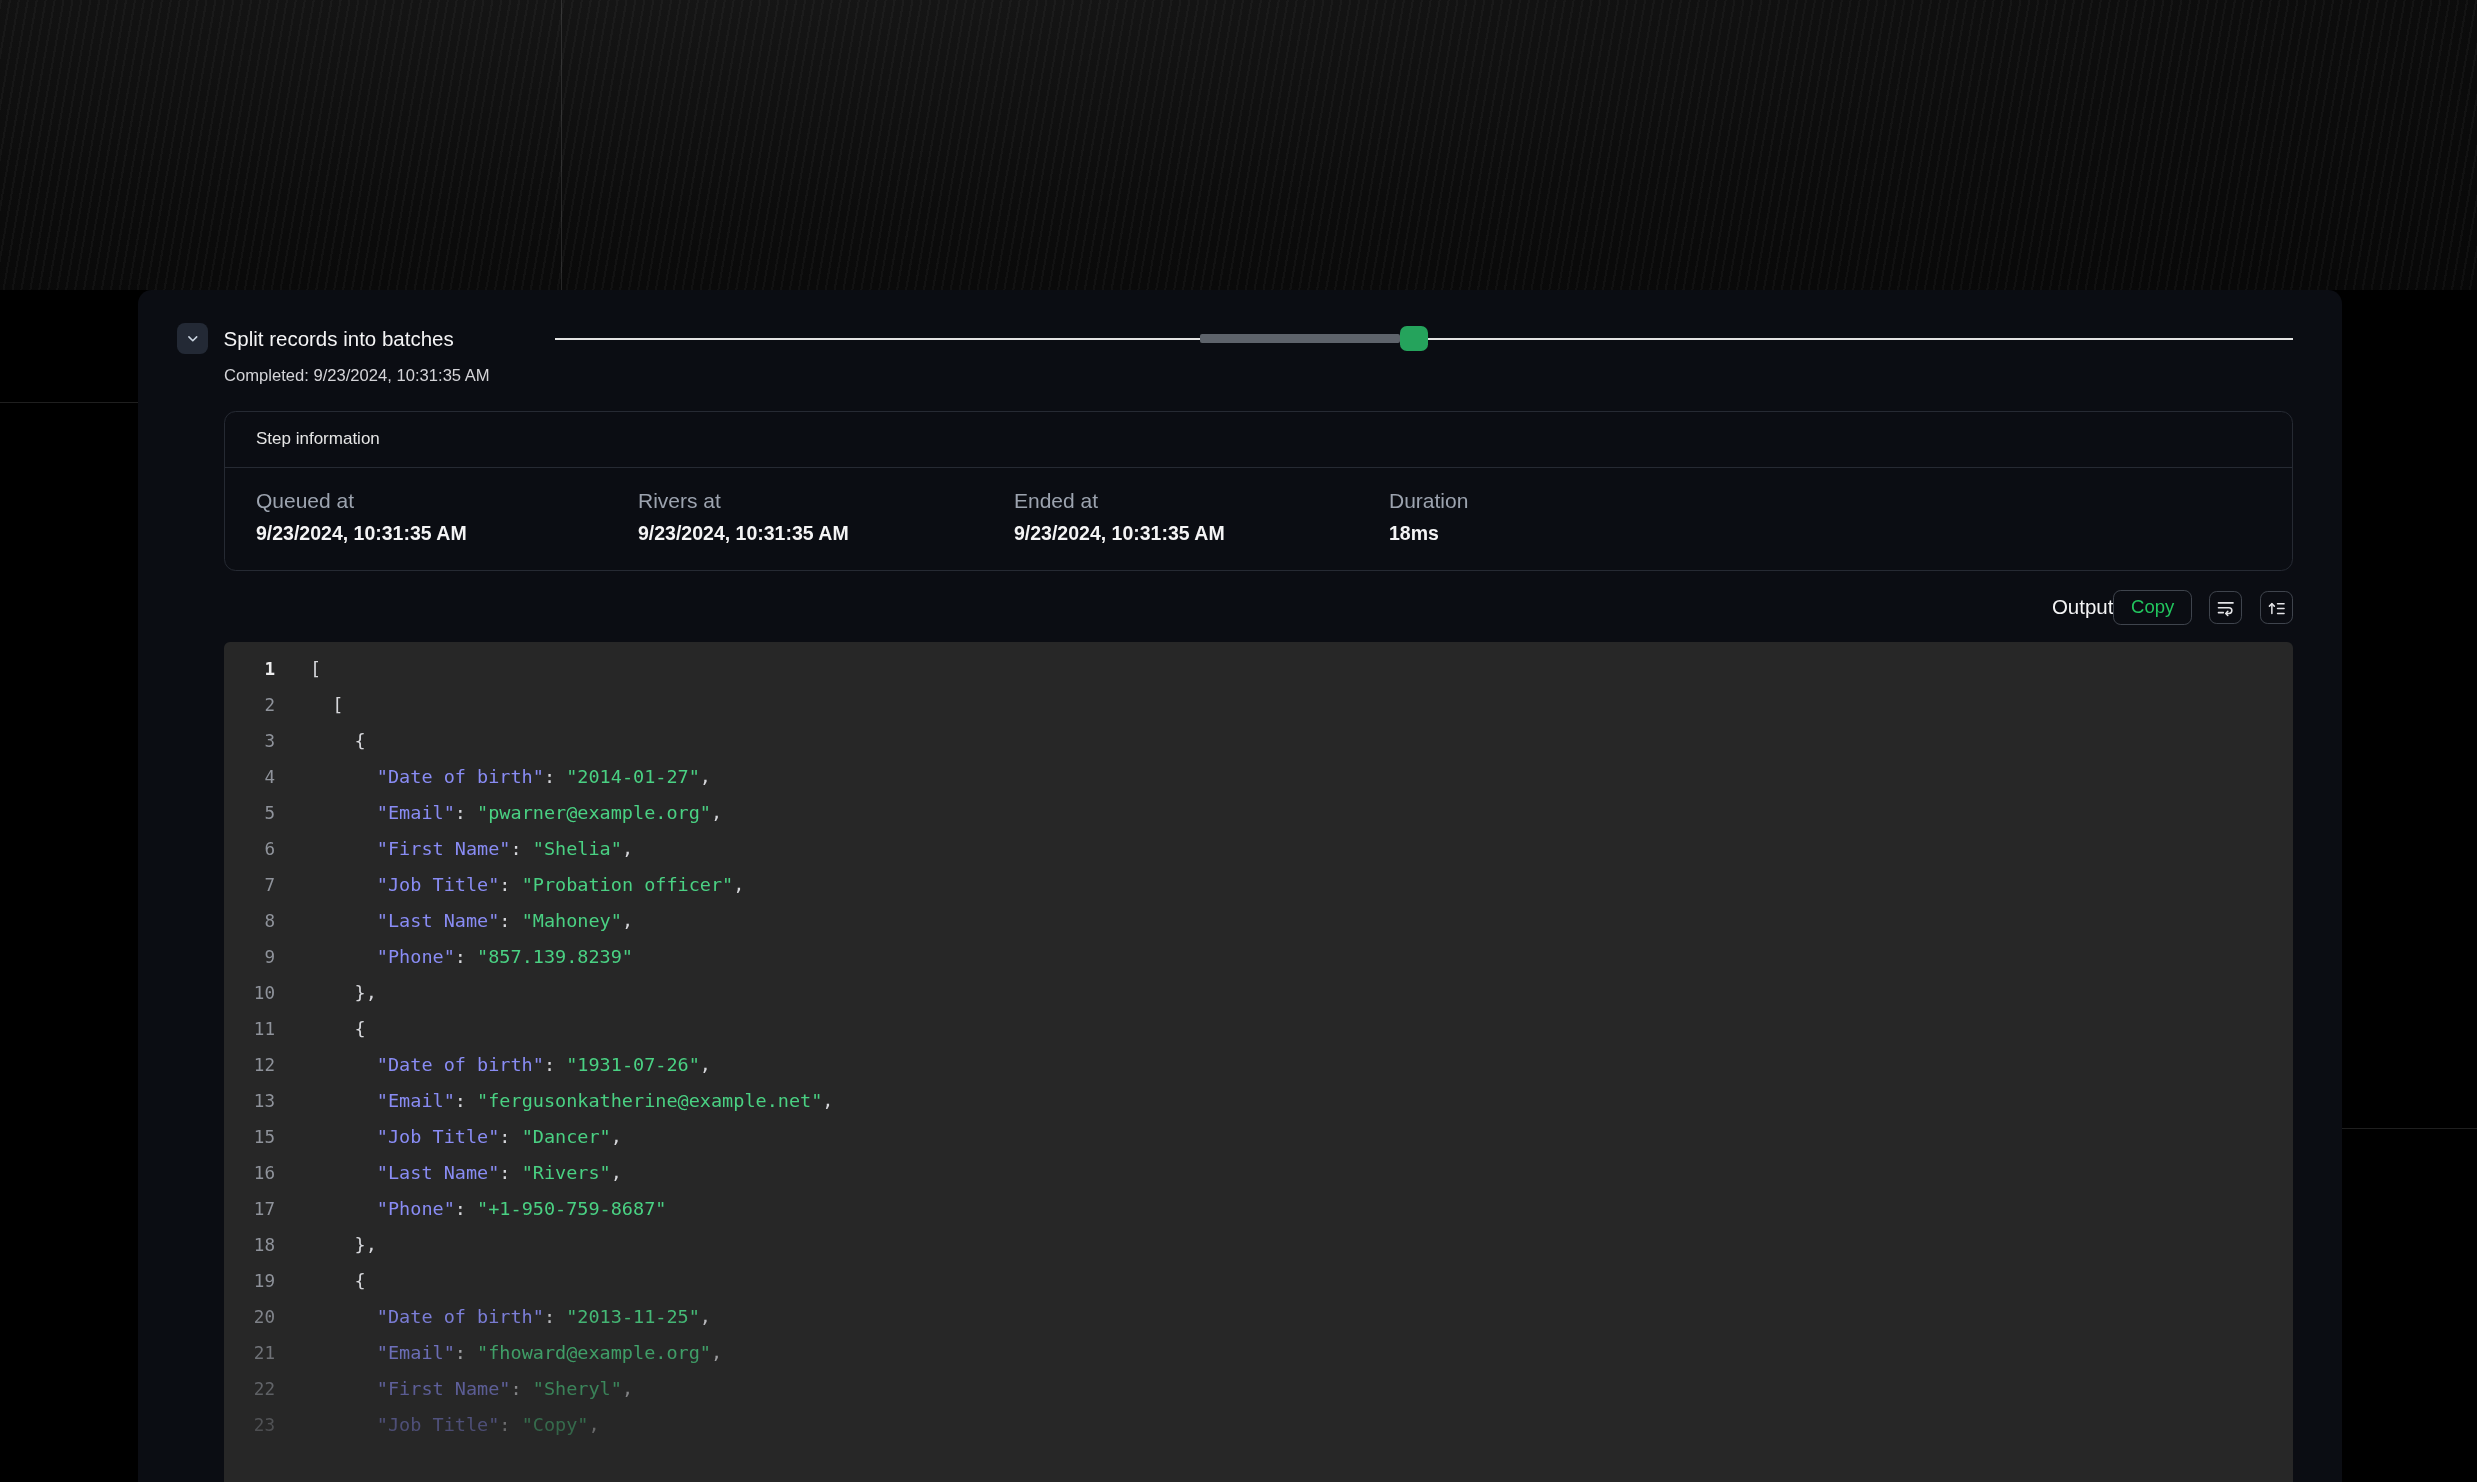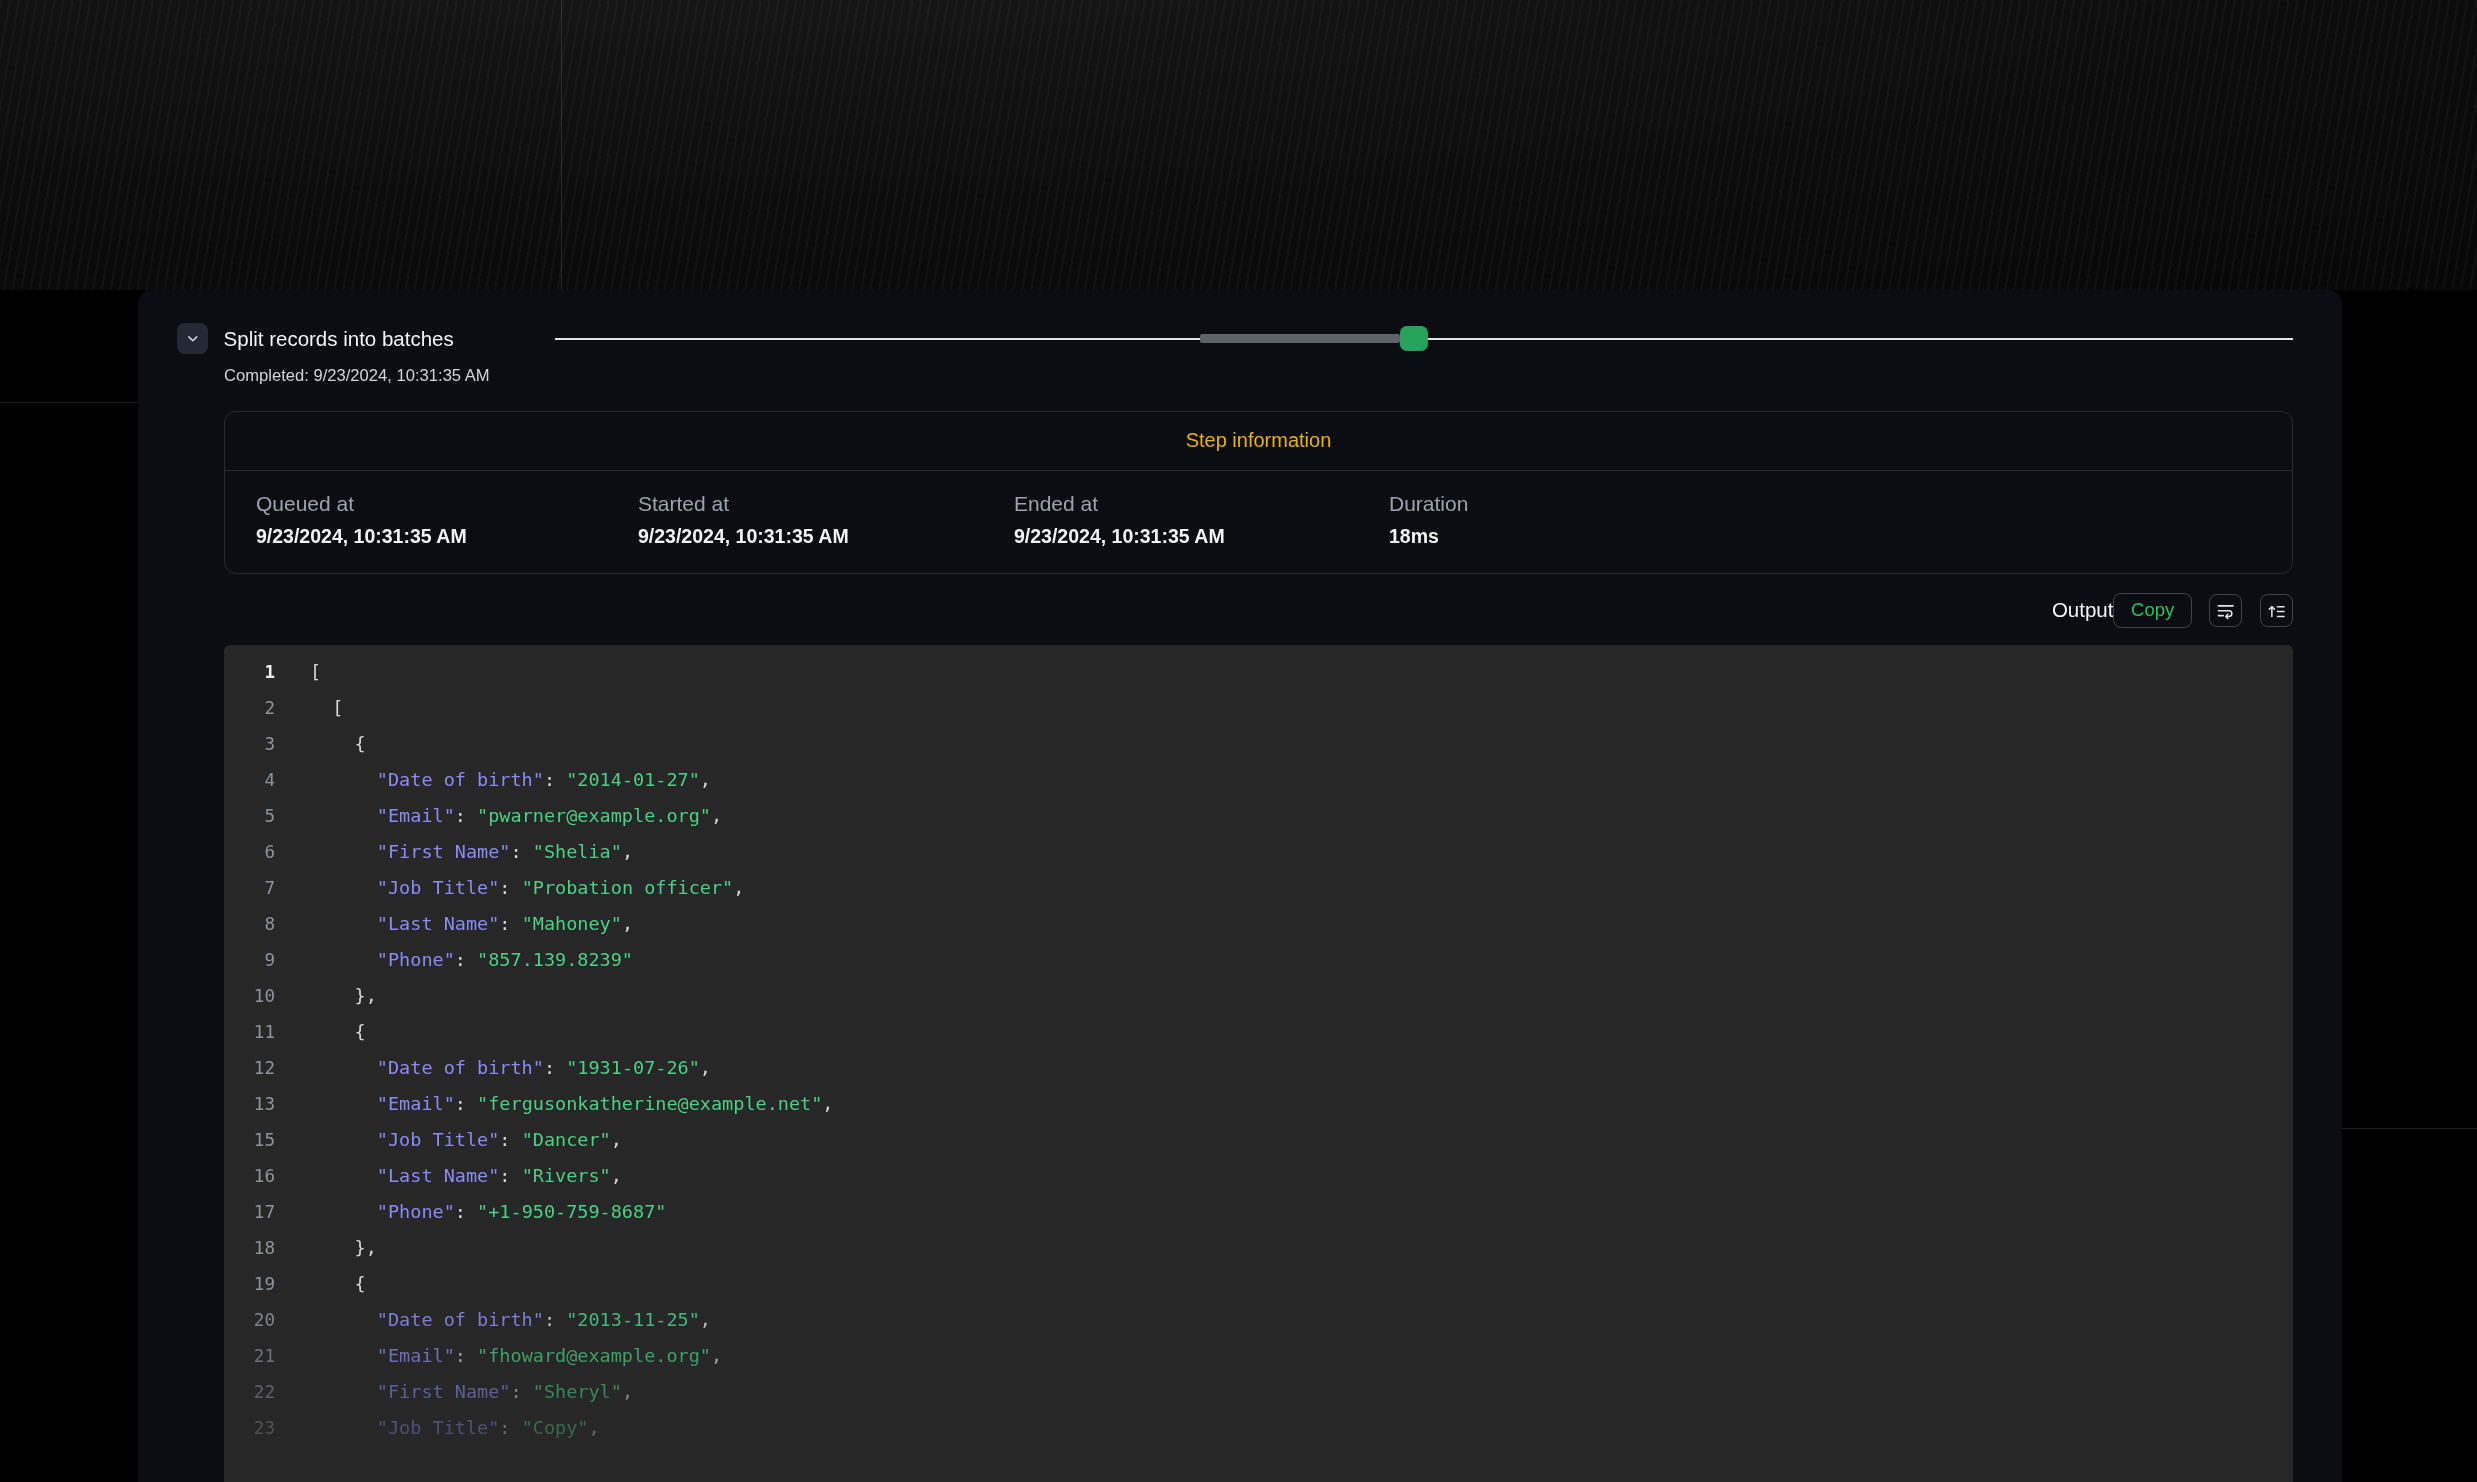--- a/index.html
+++ b/index.html
@@ -41,21 +41,21 @@
   .timeline-line{ position:absolute; left:0; right:0; top:50%; height:2px; margin-top:-1px; background:#e3e3e3; }
   .timeline-window{ position:absolute; top:50%; height:8.8px; margin-top:-4.4px; background:#5e636b; border-radius:2px; }
   .timeline-handle{ position:absolute; top:50%; width:28px; height:25px; margin-top:-12.7px; border-radius:6.8px; background:var(--accent-green,#25a35c); }
 
   .completed{ margin:11.7px 0 0 47px; font-size:16.6px; color:#d4d4d8; }
 
   .content{ margin-left:47px; }
 
   
   .step-card{ margin-top:25px; border:1px solid #262a33; border-radius:11.7px; background:transparent; }
-  .step-card-title{ padding:17.6px 31px; font-size:20px; color:#eab308; border-bottom:1px solid #262a33;text-align:center; }
+  .step-card-title{ padding:17.6px 31px; font-size:17px; color:#e5e5e5; border-bottom:1px solid #262a33; }
   .step-fields{ display:grid; grid-template-columns:382px 376px 375px 382px 1fr; padding:21.5px 31px 25px; }
   .field-label{ font-size:21px; color:#9ca3af; }
   .field-value{ margin-top:8.8px; font-size:19.5px; font-weight:600; color:#f4f4f5; }
 
   
   .output-row{ margin-top:13.7px; height:45px; display:flex; align-items:center; justify-content:flex-end; }
   .output-title{ font-size:20.5px; color:#f4f4f5; }
   .output-actions{ display:flex; align-items:center; gap:17.6px; }
   .copy-btn{
     height:35px; padding:0 16.6px; font-size:18.5px; font-family:inherit;
@@ -118,21 +118,21 @@
   <div class="content">
 
     <div class="step-card">
       <div class="step-card-title">Step information</div>
       <div class="step-fields">
         <div class="field">
           <div class="field-label">Queued at</div>
           <div class="field-value">9/23/2024, 10:31:35 AM</div>
         </div>
         <div class="field">
-          <div class="field-label">Started at</div>
+          <div class="field-label">Rivers at</div>
           <div class="field-value">9/23/2024, 10:31:35 AM</div>
         </div>
         <div class="field">
           <div class="field-label">Ended at</div>
           <div class="field-value">9/23/2024, 10:31:35 AM</div>
         </div>
         <div class="field">
           <div class="field-label">Duration</div>
           <div class="field-value">18ms</div>
         </div>

